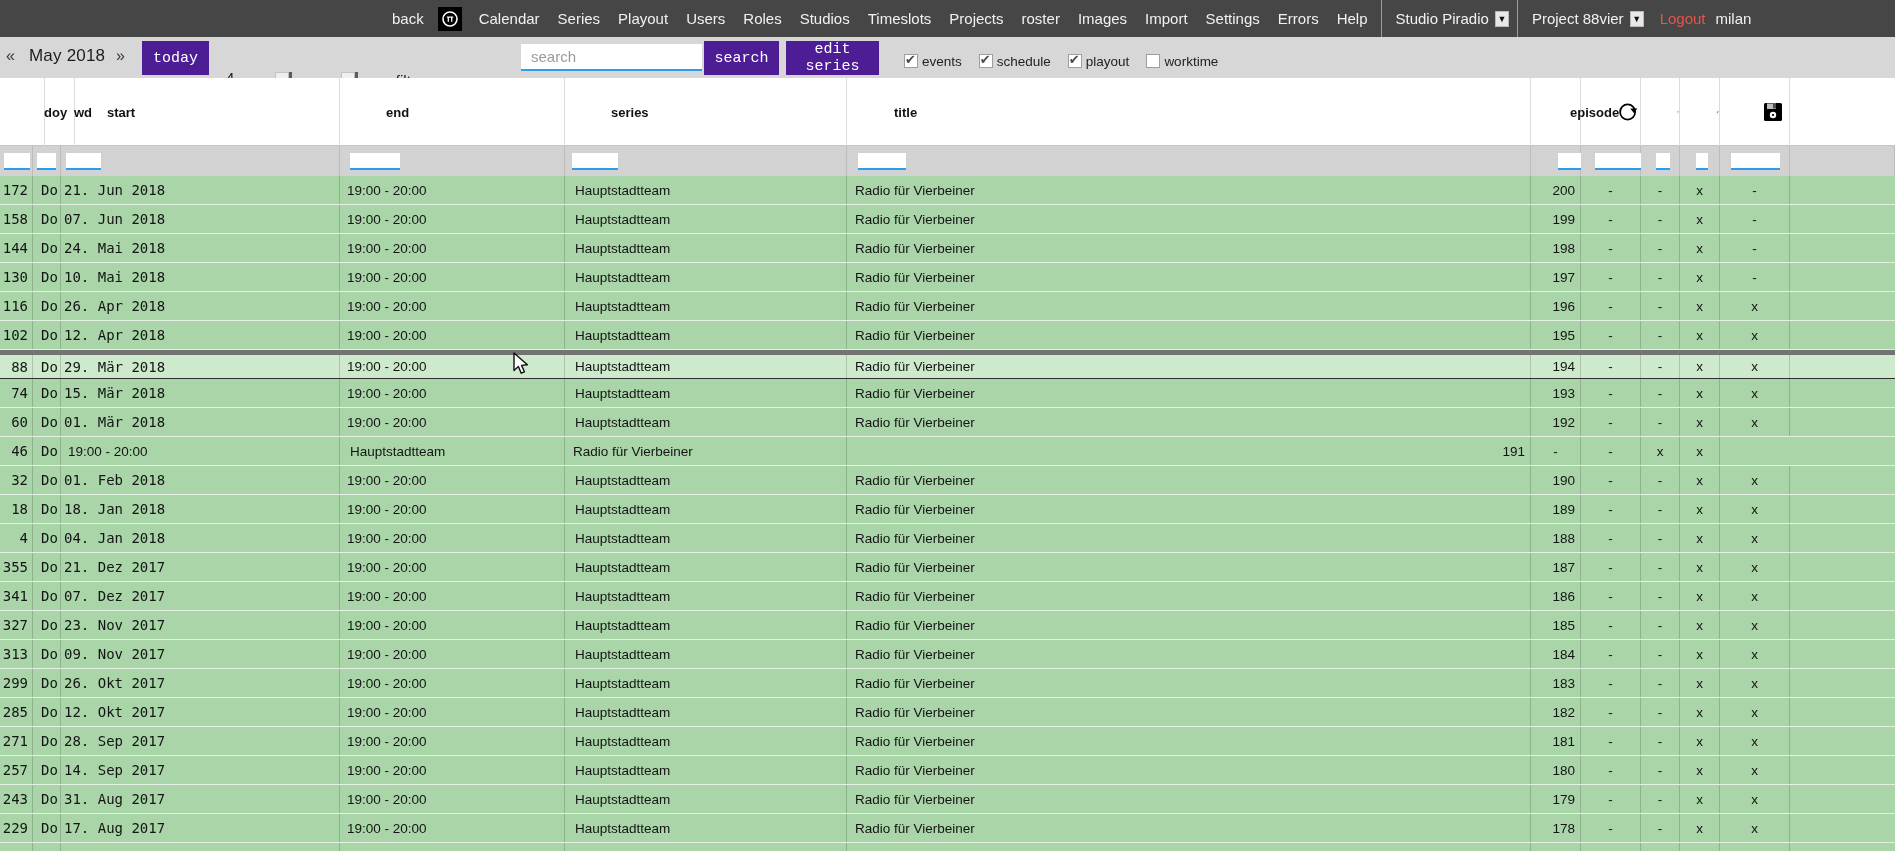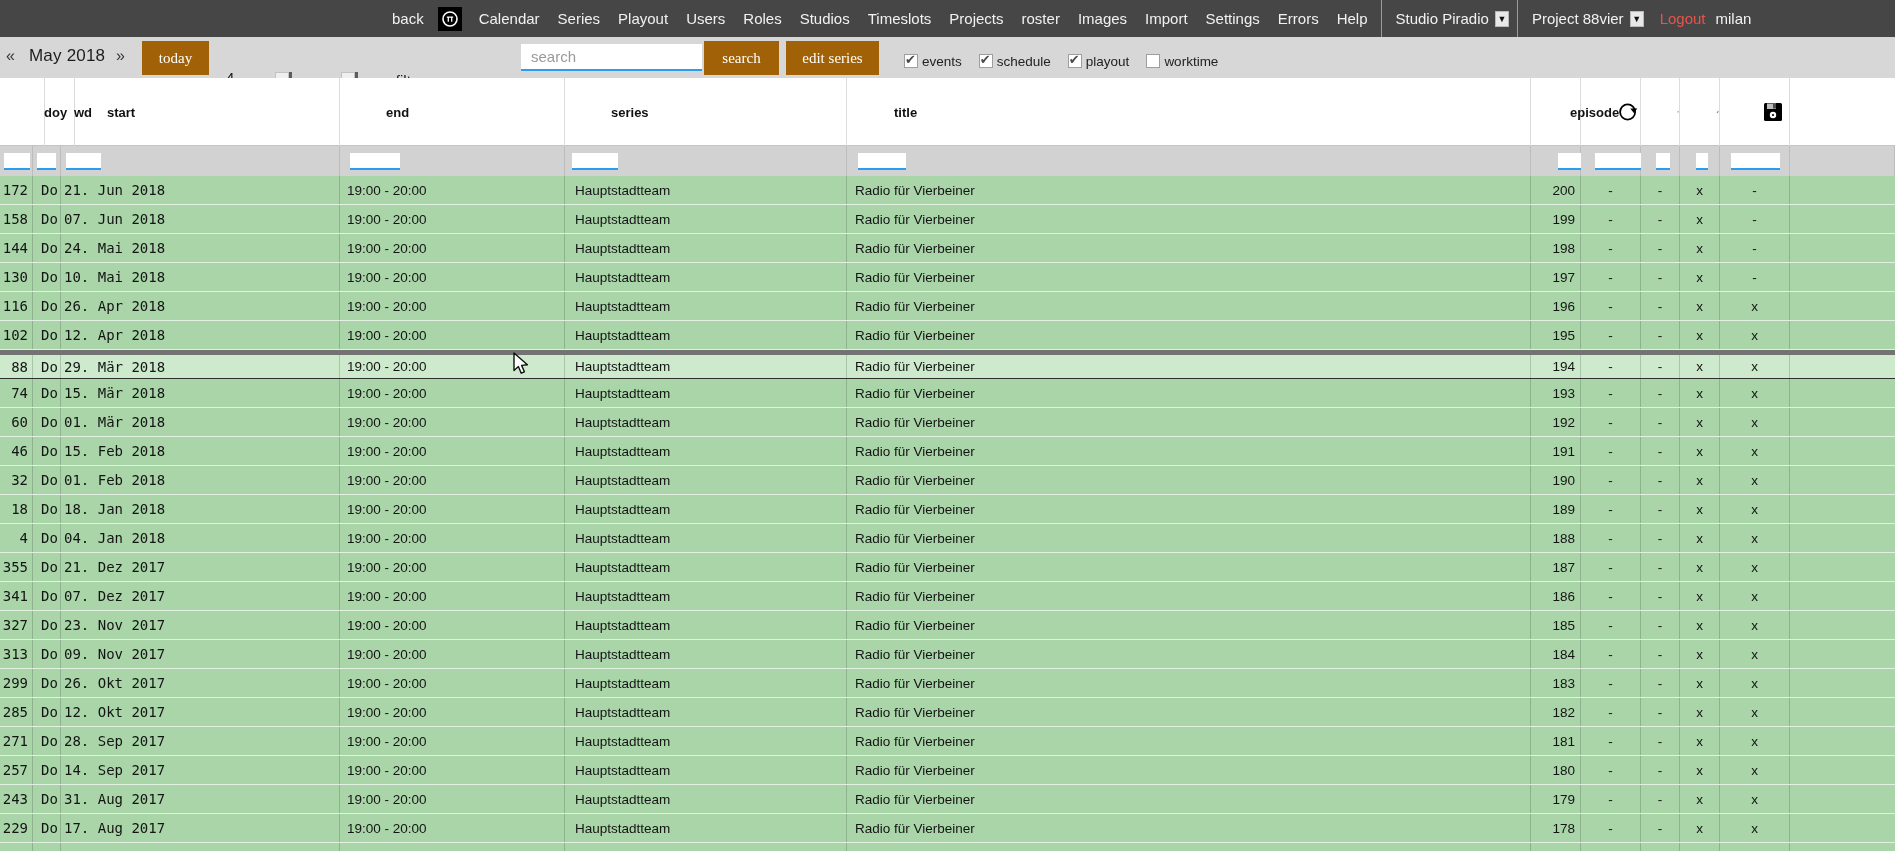--- a/index.html
+++ b/index.html
@@ -18,21 +18,21 @@
   .nav-arrow-box { width:14px; height:16px; background:#e8e8e8; color:#111; font-size:9px;
                    display:flex; align-items:center; justify-content:center; border:1px solid #b9b9b9; }
   .logout { margin:0 10px 0 12px; }
   .username { color:#f1f1f1; }
 
   
   .toolbar { position:absolute; left:0; top:37px; width:1895px; height:41px; background:#d7d7d7; }
   .toolbar > * { position:absolute; }
   .cal-arrow { top:10px; font-size:16px; color:#3a3a3a; }
   .period { left:29px; top:9px; font-size:17px; font-weight:500; color:#1d1d1d; letter-spacing:.2px; }
-  .btn { background:#a16207; color:#fff; border:none; font-size:15px; font-family:Liberation Serif, serif; }
+  .btn { background:#4c1d95; color:#fff; border:none; font-size:15px; font-family:Liberation Mono, monospace; }
   .btn-today { left:142px; top:4px; width:67px; height:34px; }
   .btn-search { left:704px; top:4px; width:75px; height:34px; }
   .btn-edit { left:786px; top:4px; width:93px; height:34px; }
   .select { top:7px; height:27px; display:flex; align-items:stretch; font-size:15px; color:#1c1c1c;margin-top:28px; }
   .select .sel-text { display:flex; align-items:center; padding-left:13px; }
   .select .sel-arrow { width:14px; background:#efefef; display:flex; align-items:center; justify-content:center;
                        font-size:9px; color:#111; border:1px solid #c2c2c2; }
   .select .sel-bar { width:3px; background:#5c5c5c; }
   .sel-range { left:213px; } .sel-range .sel-text { width:62px; }
   .sel-time { left:297px; } .sel-time .sel-text { width:44px; }
@@ -368,21 +368,20 @@
         <div class="tcell c-episode">192</div>
         <div class="tcell c-flag">-</div>
         <div class="tcell c-flag">-</div>
         <div class="tcell c-flag">x</div>
         <div class="tcell c-flag">x</div>
         <div class="tcell "></div>
       </div>
       <div class="trow grid">
         <div class="tcell c-doy mono">46</div>
         <div class="tcell c-wd mono">Do,</div>
-        <div class="tcell c-start mono">15. Feb 2018</div>
         <div class="tcell c-end">19:00 - 20:00</div>
         <div class="tcell c-series">Hauptstadtteam</div>
         <div class="tcell c-title">Radio für Vierbeiner</div>
         <div class="tcell c-episode">191</div>
         <div class="tcell c-flag">-</div>
         <div class="tcell c-flag">-</div>
         <div class="tcell c-flag">x</div>
         <div class="tcell c-flag">x</div>
         <div class="tcell "></div>
       </div>

